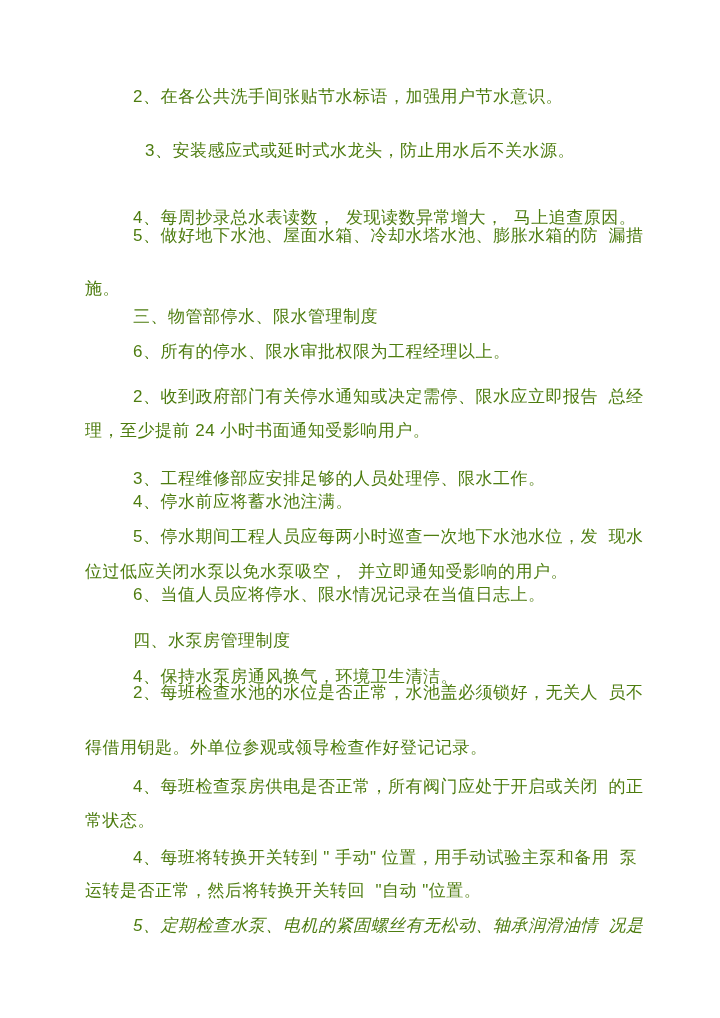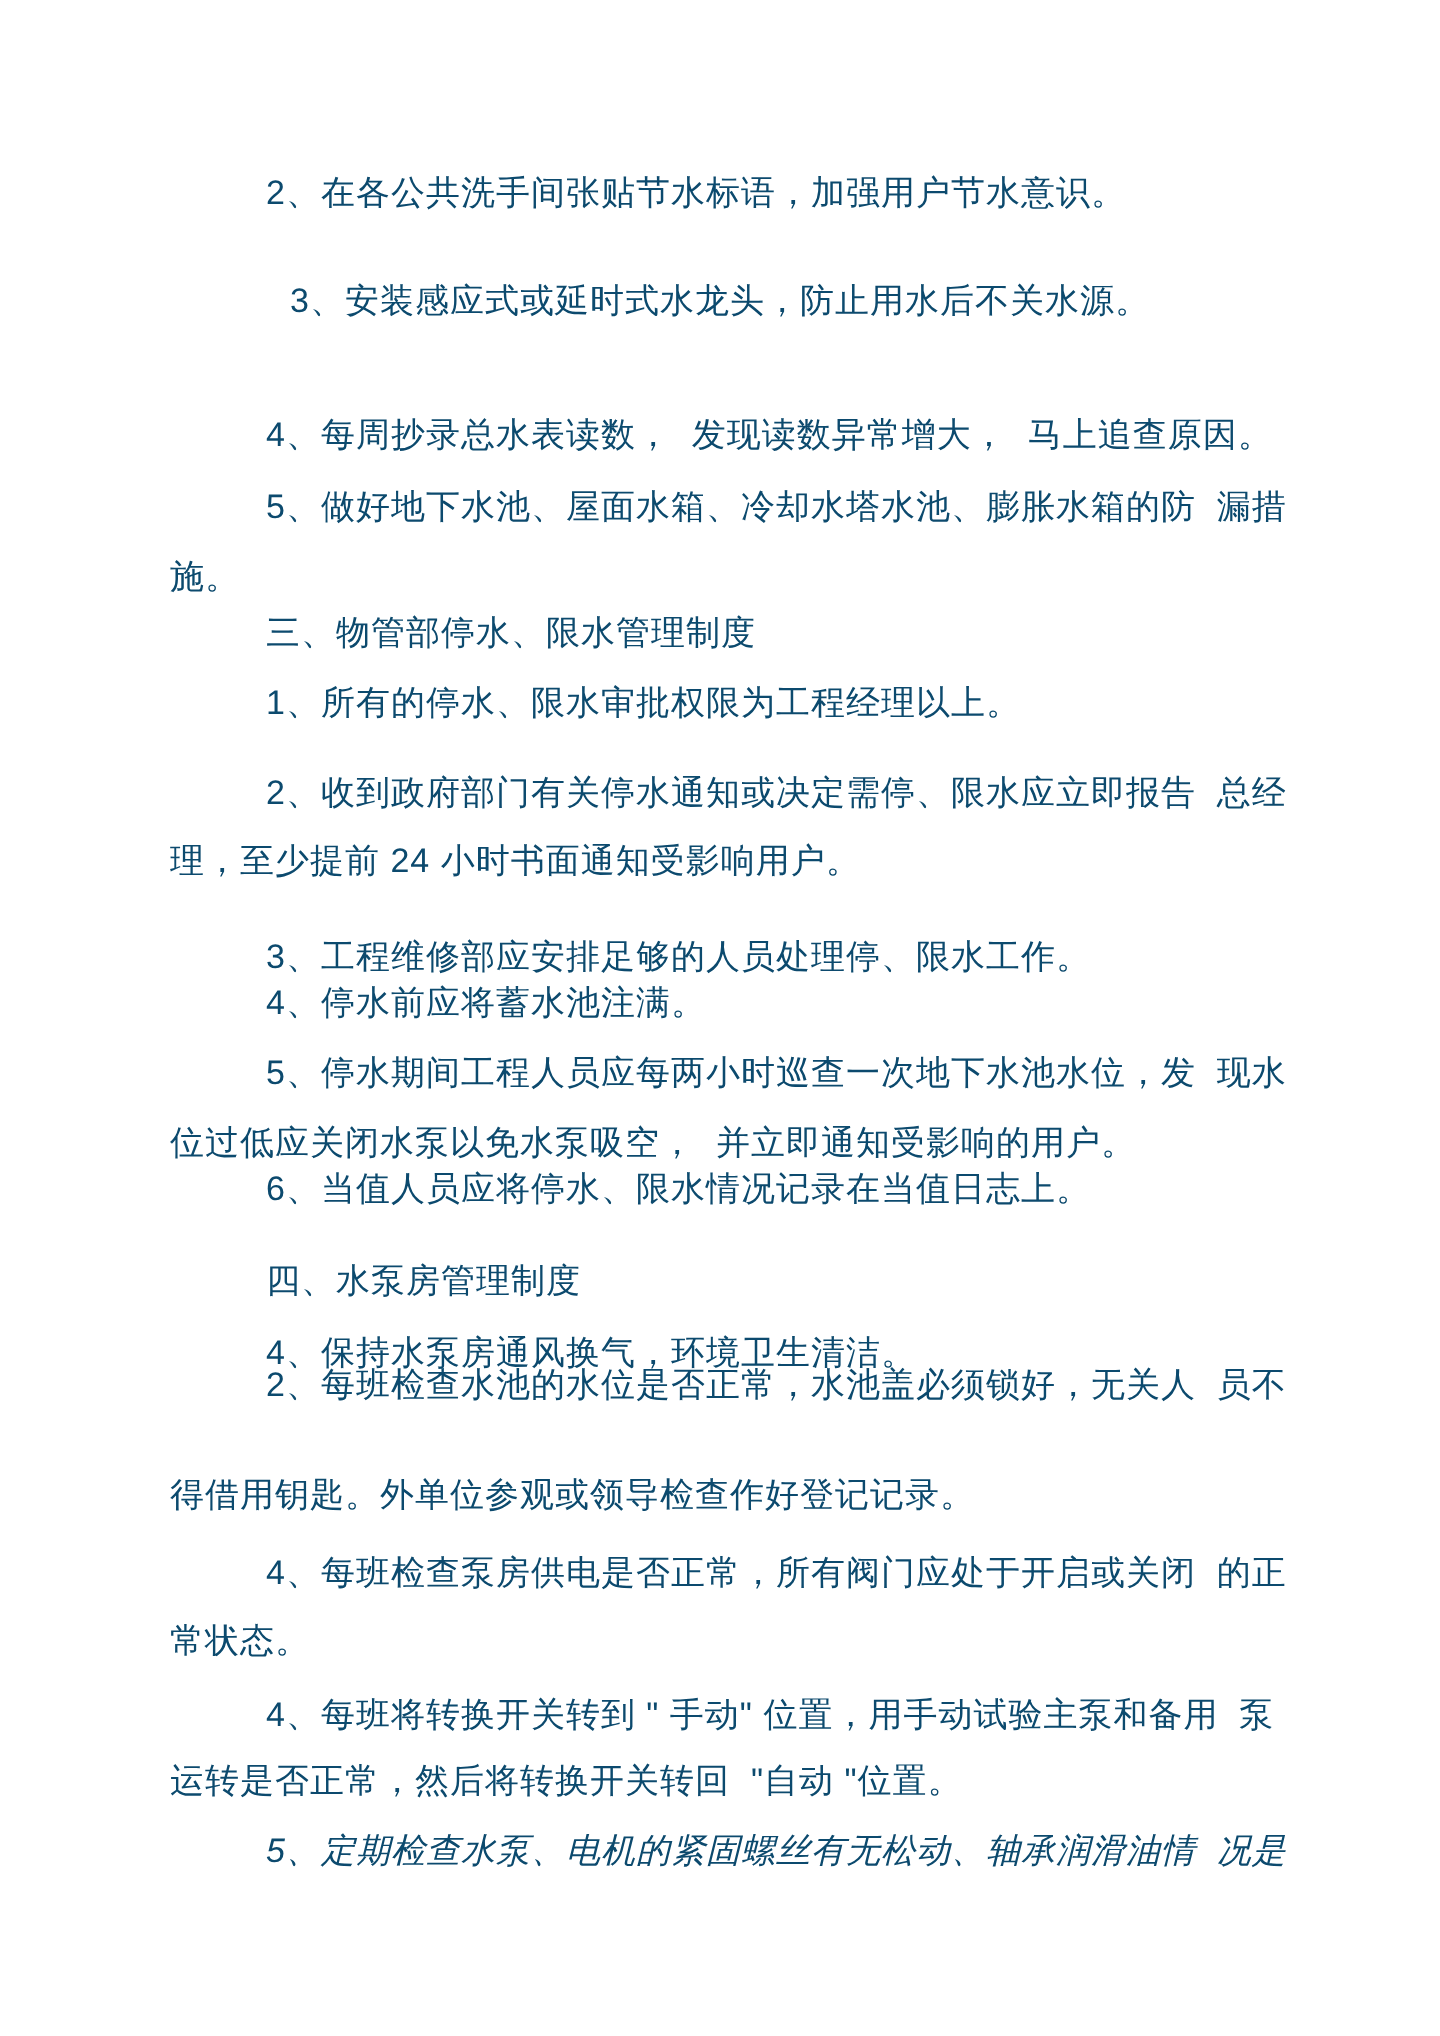--- a/index.html
+++ b/index.html
@@ -12,40 +12,40 @@
     width: 720px;
     height: 1018px;
     background: #ffffff;
     overflow: hidden;
     font-family: "Liberation Sans", sans-serif;
   }
   .text-line {
     position: absolute;
     font-size: 17px;
     line-height: 22px;
-    color: #0c4a6e;
+    color: #4d7c0f;
     letter-spacing: 0.5px;
     white-space: pre;          
     font-weight: 400;
   }
   .text-line.indent   { left: 133px; }
   .text-line.noindent { left: 85px;  }
 </style>
 </head>
 <body>
 
 <div class="page">
   <div id="lines-container">
       <div class="text-line indent" style="top: 86px;">2、在各公共洗手间张贴节水标语，加强用户节水意识。</div>
       <div class="text-line indent" style="top: 140px; margin-left: 12px;">3、安装感应式或延时式水龙头，防止用水后不关水源。</div>
       <div class="text-line indent" style="top: 207px;">4、每周抄录总水表读数，  发现读数异常增大，  马上追查原因。</div>
-      <div class="text-line indent" style="top: 243px;">5、做好地下水池、屋面水箱、冷却水塔水池、膨胀水箱的防  漏措</div>
+      <div class="text-line indent" style="top: 225px;">5、做好地下水池、屋面水箱、冷却水塔水池、膨胀水箱的防  漏措</div>
       <div class="text-line noindent" style="top: 278px;">施。</div>
       <div class="text-line indent" style="top: 306px;">三、物管部停水、限水管理制度</div>
-      <div class="text-line indent" style="top: 341px;">1、所有的停水、限水审批权限为工程经理以上。</div>
+      <div class="text-line indent" style="top: 341px;">6、所有的停水、限水审批权限为工程经理以上。</div>
       <div class="text-line indent" style="top: 386px;">2、收到政府部门有关停水通知或决定需停、限水应立即报告  总经</div>
       <div class="text-line noindent" style="top: 420px;">理，至少提前 24 小时书面通知受影响用户。</div>
       <div class="text-line indent" style="top: 468px;">3、工程维修部应安排足够的人员处理停、限水工作。</div>
       <div class="text-line indent" style="top: 491px;">4、停水前应将蓄水池注满。</div>
       <div class="text-line indent" style="top: 526px;">5、停水期间工程人员应每两小时巡查一次地下水池水位，发  现水</div>
       <div class="text-line noindent" style="top: 561px;">位过低应关闭水泵以免水泵吸空，  并立即通知受影响的用户。</div>
       <div class="text-line indent" style="top: 584px;">6、当值人员应将停水、限水情况记录在当值日志上。</div>
       <div class="text-line indent" style="top: 630px;">四、水泵房管理制度</div>
       <div class="text-line indent" style="top: 666px;">4、保持水泵房通风换气，环境卫生清洁。</div>
       <div class="text-line indent" style="top: 682px;">2、每班检查水池的水位是否正常，水池盖必须锁好，无关人  员不</div>

